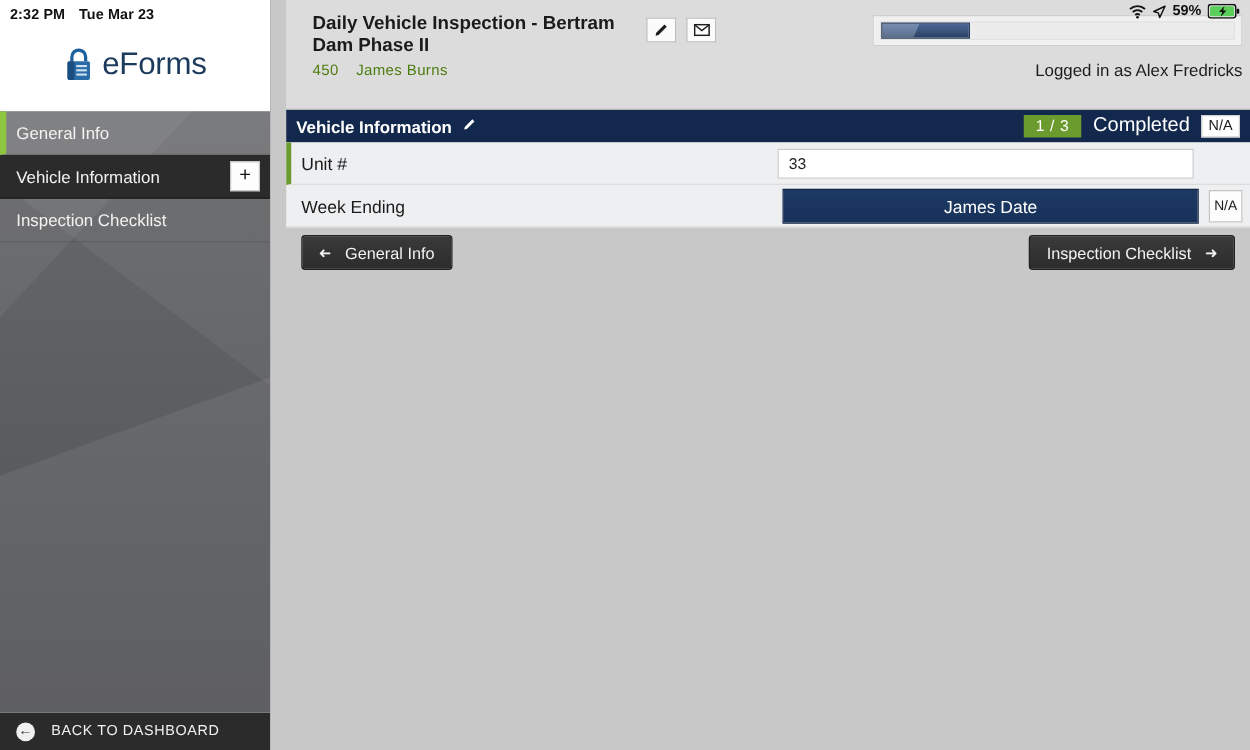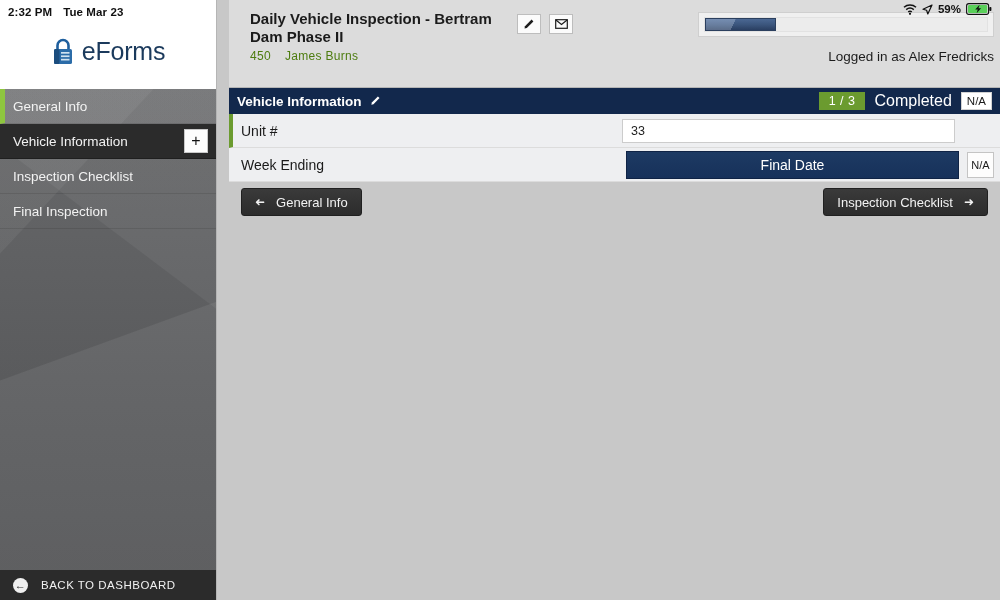--- a/index.html
+++ b/index.html
@@ -342,23 +342,20 @@
     <div class="nav-wrap">
       <div class="nav-item active-green">
         <span>General Info</span>
       </div>
       <div class="nav-item current">
         <span>Vehicle Information</span>
         <span class="nav-plus">+</span>
       </div>
       <div class="nav-item">
         <span>Inspection Checklist</span>
-      </div>
-      <div class="nav-item">
-        <span>Final Inspection</span>
       </div>
     </div>
 
     <div class="back-dash">
       <span class="circ-back">←</span>
       <span>BACK TO DASHBOARD</span>
     </div>
   </div>
 
   <div class="main">
@@ -417,21 +414,21 @@
       <div class="form-row first">
         <div class="row-label">Unit #</div>
         <div class="row-field">
           <input class="text-input" value="33" style="">
         </div>
       </div>
 
       <div class="form-row">
         <div class="row-label lbl-wide">Week Ending</div>
         <div class="row-field">
-          <button class="date-btn">Final Date</button>
+          <button class="date-btn">James Date</button>
           <button class="sq-btn">N/A</button>
         </div>
       </div>
 
 
     </div>
 
     <div class="nav-btns">
       <button class="nav-btn">
         <span class="arr" style="transform: scaleX(-1);">➜</span>

